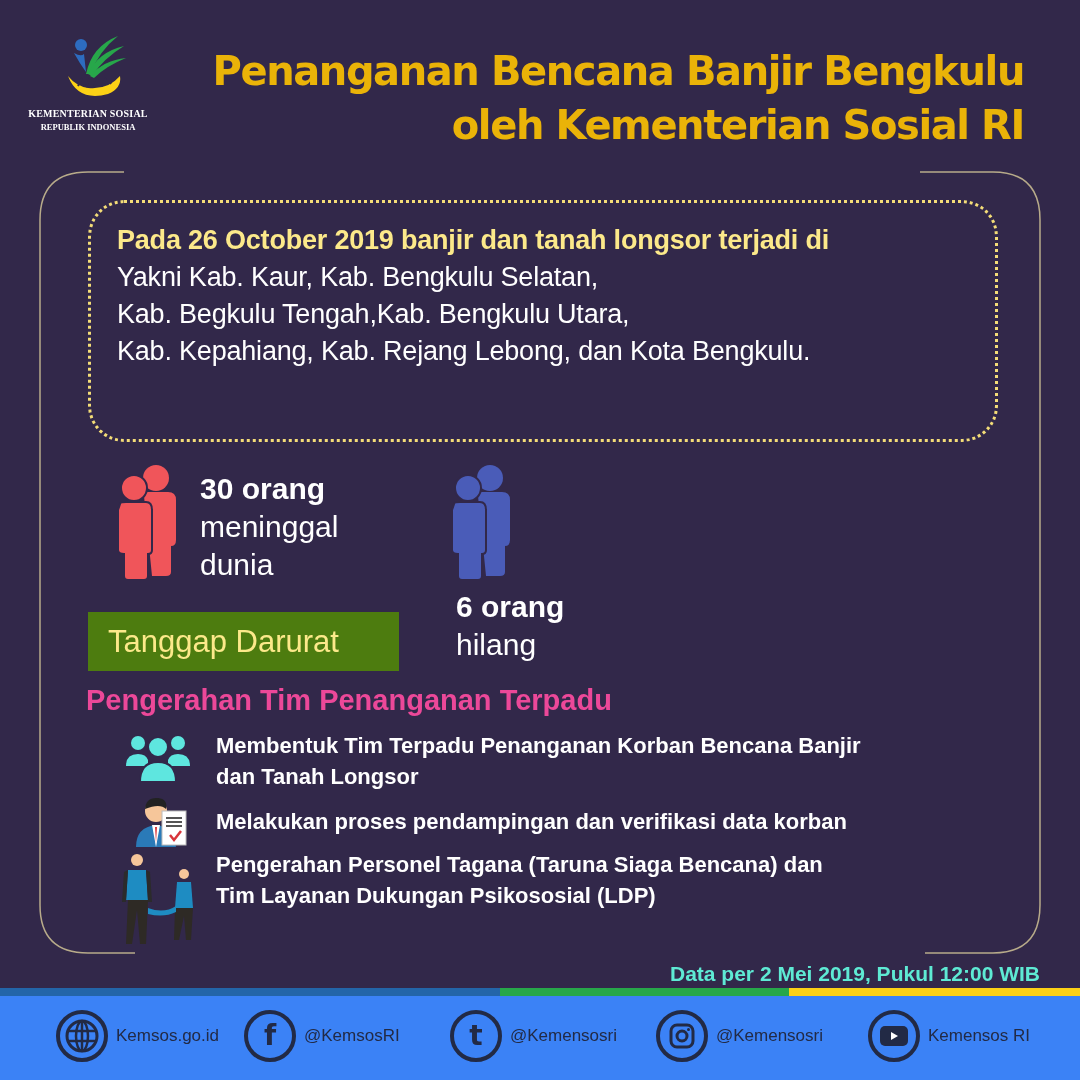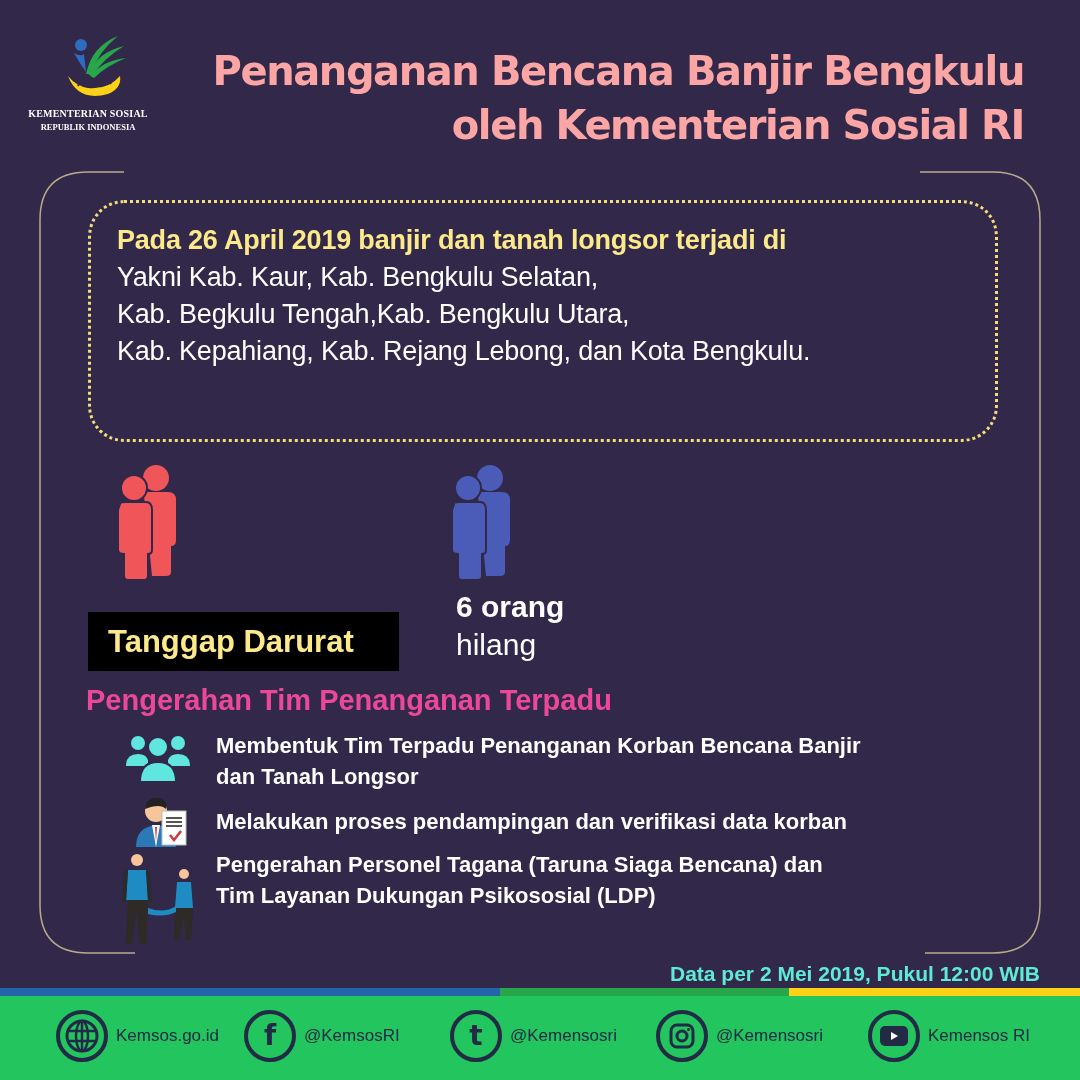--- a/index.html
+++ b/index.html
@@ -3,36 +3,36 @@
   <meta charset="utf-8">
   <style>
     * { box-sizing: border-box; margin: 0; padding: 0; }
     html, body { width: 1080px; height: 1080px; overflow: hidden; background: #ffffff; }
     body { font-family: "Liberation Sans", "DejaVu Sans", sans-serif; position: relative; }
     .poster { position: absolute; left: 0; top: 0; width: 1080px; height: 988px; background: #32284a; }
     .logo { position: absolute; left: 28px; top: 24px; width: 120px; text-align: center; }
     .logo svg { display: block; margin: 0 auto; }
     .logo-line1 { font-family: "Liberation Serif", serif; font-size: 10px; font-weight: bold; color: #ffffff; letter-spacing: 0.2px; margin-top: 6px; }
     .logo-line2 { font-family: "Liberation Serif", serif; font-size: 8.5px; font-weight: bold; color: #ffffff; margin-top: 3px; }
-    .title { position: absolute; right: 56px; top: 44px; text-align: right; color: #fca5a5; font-family: "DejaVu Sans", sans-serif; font-weight: bold; font-size: 40px; line-height: 54px; letter-spacing: -1.4px; }
+    .title { position: absolute; right: 56px; top: 44px; text-align: right; color: #eab308; font-family: "DejaVu Sans", sans-serif; font-weight: bold; font-size: 40px; line-height: 54px; letter-spacing: -1.4px; }
     .frame { position: absolute; left: 38px; top: 170px; width: 1004px; height: 785px; }
     .frame svg { position: absolute; left: 0; top: 0; }
     .infobox { position: absolute; left: 88px; top: 200px; width: 910px; height: 242px; border: 3px dotted #f4dd78; border-radius: 36px; }
     .info-text { position: absolute; left: 117px; top: 222px; font-family: "Liberation Sans", sans-serif; font-size: 27px; line-height: 37px; color: #ffffff; letter-spacing: -0.2px; }
     .info-text .hl { color: #fce98a; font-weight: bold; }
     .info-text .plain { color: #ffffff; }
     .stat { position: absolute; display: flex; align-items: flex-start; }
     .stat-text { font-family: "Liberation Sans", sans-serif; font-size: 30px; line-height: 38px; color: #ffffff; font-weight: bold; margin-left: 20px; margin-top: 8px; }
-    .section-badge { position: absolute; left: 88px; top: 612px; width: 311px; height: 59px; background: #000000; color: #fce98a; font-size: 31px; font-weight: bold; line-height: 59px; padding-left: 20px; }
+    .section-badge { position: absolute; left: 88px; top: 612px; width: 311px; height: 59px; background: #4d7c0f; color: #fce98a; font-size: 31px; font-weight: normal; line-height: 59px; padding-left: 20px; }
     .section-title { position: absolute; left: 86px; top: 684px; color: #ec4899; font-size: 29px; font-weight: bold; }
     .action { position: absolute; left: 216px; color: #ffffff; font-size: 22px; font-weight: bold; line-height: 31px; }
     .action-icon { position: absolute; }
     .data-date { position: absolute; right: 40px; top: 962px; color: #5eead4; font-size: 21px; font-weight: bold; }
     .stripe { position: absolute; top: 988px; height: 8px; }
-    .footer { position: absolute; left: 0; top: 996px; width: 1080px; height: 84px; background: #22c55e; }
+    .footer { position: absolute; left: 0; top: 996px; width: 1080px; height: 84px; background: #3b82f6; }
     .social { position: absolute; top: 14px; display: flex; align-items: center; }
     .social-circle { width: 52px; height: 52px; border: 4px solid #222a45; border-radius: 50%; display: flex; align-items: center; justify-content: center; color: #222a45; }
     .social-label { margin-left: 8px; font-size: 17px; color: #222a45; }
   </style>
 </head>
 <body>
 
 <div class="poster">
 
   <div class="logo">
@@ -58,33 +58,38 @@
     <svg width="1004" height="785" viewBox="0 0 1004 785">
       <g fill="none" stroke="#b8ab8a" stroke-width="1.5">
         <path d="M86 2 L50 2 Q2 2 2 50 L2 735 Q2 783 50 783 L97 783"></path>
         <path d="M882 2 L955 2 Q1002 2 1002 50 L1002 735 Q1002 783 955 783 L887 783"></path>
       </g>
     </svg>
   </div>
 
   <div class="infobox"></div>
   <div class="info-text">
-    <div class="hl">Pada 26 April 2019 banjir dan tanah longsor terjadi di</div>
+    <div class="hl">Pada 26 October 2019 banjir dan tanah longsor terjadi di</div>
     <div>Yakni Kab. Kaur, Kab. Bengkulu Selatan,</div>
     <div>Kab. Begkulu Tengah,Kab. Bengkulu Utara,</div>
     <div>Kab. Kepahiang, Kab. Rejang Lebong, dan Kota Bengkulu.</div>
   </div>
 
   <div class="stat" style="left:114px; top:462px;">
     <svg width="66" height="118" viewBox="0 0 66 118">
       <circle cx="42" cy="16" r="13" fill="#f0555a"></circle>
       <path d="M30 34 Q28 30 34 30 L54 30 Q62 30 62 38 L62 78 Q62 84 57 84 L57 110 Q57 114 52 114 L38 114 Z" fill="#f0555a"></path>
       <circle cx="20" cy="26" r="13" fill="#f0555a" stroke="#32284a" stroke-width="2"></circle>
       <path d="M6 42 Q6 40 12 40 L32 40 Q38 40 38 48 L38 88 Q38 92 34 92 L34 114 Q34 118 30 118 L14 118 Q10 118 10 114 L10 92 Q4 92 4 88 L4 48 Z" fill="#f0555a" stroke="#32284a" stroke-width="2"></path>
     </svg>
+    <div class="stat-text">
+      <div>30 orang</div>
+      <div style="font-weight:normal">meninggal</div>
+      <div style="font-weight:normal">dunia</div>
+    </div>
   </div>
 
   <div class="stat" style="left:448px; top:462px;flex-direction:column;">
     <svg width="66" height="118" viewBox="0 0 66 118">
       <circle cx="42" cy="16" r="13" fill="#4a5cb8"></circle>
       <path d="M30 34 Q28 30 34 30 L54 30 Q62 30 62 38 L62 78 Q62 84 57 84 L57 110 Q57 114 52 114 L38 114 Z" fill="#4a5cb8"></path>
       <circle cx="20" cy="26" r="13" fill="#4a5cb8" stroke="#32284a" stroke-width="2"></circle>
       <path d="M6 42 Q6 40 12 40 L32 40 Q38 40 38 48 L38 88 Q38 92 34 92 L34 114 Q34 118 30 118 L14 118 Q10 118 10 114 L10 92 Q4 92 4 88 L4 48 Z" fill="#4a5cb8" stroke="#32284a" stroke-width="2"></path>
     </svg>
     <div class="stat-text" style="margin-left:8px;">

